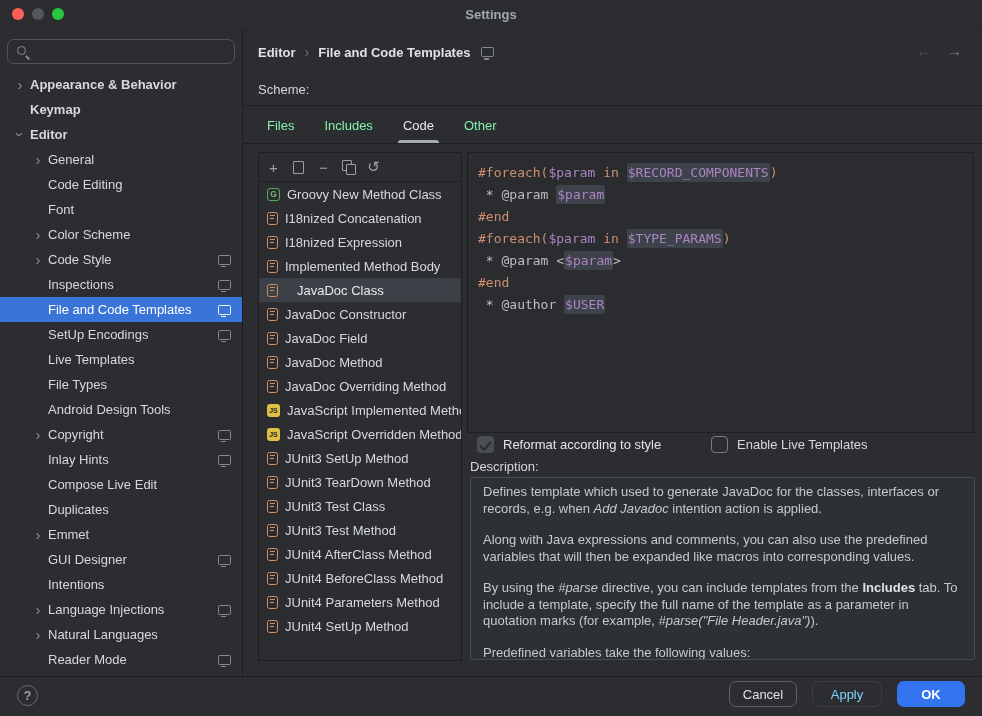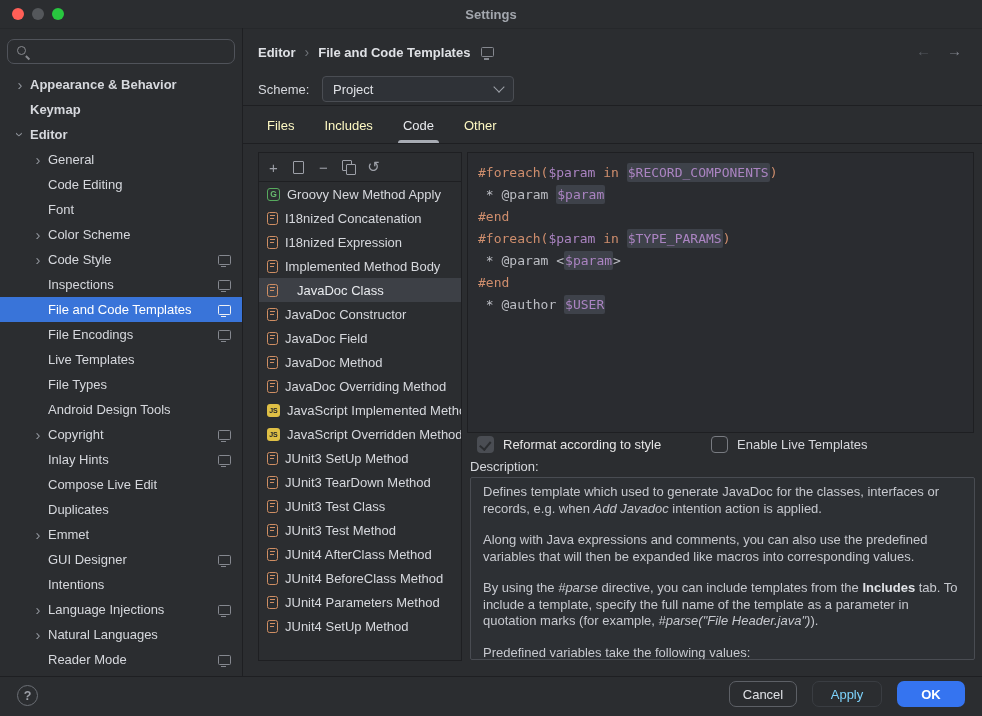--- a/index.html
+++ b/index.html
@@ -49,21 +49,21 @@
   .scheme-select{position:absolute;left:322px;top:76px;width:192px;height:26px;background:#2f3237;border:1px solid #4a4d53;border-radius:4px;display:flex;align-items:center;padding:0 10px;box-sizing:border-box;color:#dfe1e5;}
   .dd-chevron{margin-left:auto;width:7px;height:7px;border-right:1.6px solid #9da0a8;border-bottom:1.6px solid #9da0a8;transform:rotate(45deg);margin-top:-4px;}
 
   .hr{position:absolute;height:1px;background:#1e1f22;}
   #hr-scheme{left:242px;right:0;top:105px;}
   #hr-tabs{left:242px;right:0;top:143px;}
   #hr-footer{left:0;right:0;top:676px;}
 
   
   .tabs{position:absolute;left:265px;top:107px;height:36px;display:flex;gap:26px;}
-  .tab{position:relative;display:flex;align-items:center;color:#fef9c3;padding:0 2px;}
+  .tab{position:relative;display:flex;align-items:center;color:#86efac;padding:0 2px;}
   .tab.active{color:#e8eaee;}
   .tab.active::after{content:'';position:absolute;left:-3px;right:-3px;bottom:0;height:3px;background:#a8acb4;border-radius:3px 3px 0 0;}
 
   
   .tpl-panel{position:absolute;left:258px;top:152px;width:204px;height:509px;border:1px solid #1e1f22;box-sizing:border-box;overflow:hidden;}
   .tpl-toolbar{height:28px;display:flex;align-items:center;border-bottom:1px solid #1e1f22;padding-left:2px;}
   .tool{position:relative;width:25px;height:24px;display:flex;align-items:center;justify-content:center;color:#9da0a8;font-size:15px;}
   .tool.shape-page::before{content:'';width:9px;height:11px;border:1.3px solid #9da0a8;border-radius:1px;}
   .tool.shape-copy::before{content:'';position:absolute;left:6px;top:5px;width:8px;height:9px;border:1.3px solid #9da0a8;border-radius:1px;}
   .tool.shape-copy::after{content:'';position:absolute;left:10px;top:9px;width:8px;height:9px;border:1.3px solid #9da0a8;border-radius:1px;background:#2b2d30;}
@@ -168,21 +168,21 @@
           <span class="lab">Inspections</span>
           <span class="monitor"></span>
         </div>
         <div class="tree-row lvl1 selected">
           <span class="chev"></span>
           <span class="lab">File and Code Templates</span>
           <span class="monitor"></span>
         </div>
         <div class="tree-row lvl1">
           <span class="chev"></span>
-          <span class="lab">File Encodings</span>
+          <span class="lab">SetUp Encodings</span>
           <span class="monitor"></span>
         </div>
         <div class="tree-row lvl1">
           <span class="chev"></span>
           <span class="lab">Live Templates</span>
         </div>
         <div class="tree-row lvl1">
           <span class="chev"></span>
           <span class="lab">File Types</span>
         </div>
@@ -243,24 +243,20 @@
     <span class="crumb-sep">›</span>
     <span>File and Code Templates</span>
     <span class="monitor"></span>
   </div>
   <div class="nav-arrows">
     <span class="back">←</span>
     <span class="fwd">→</span>
   </div>
 
   <span class="scheme-label">Scheme:</span>
-  <div class="scheme-select">
-    <span>Project</span>
-    <span class="dd-chevron"></span>
-  </div>
 
   <div class="hr" id="hr-scheme"></div>
 
   <div class="tabs">
       <div class="tab">Files</div>
       <div class="tab">Includes</div>
       <div class="tab active">Code</div>
       <div class="tab">Other</div>
     </div>
   <div class="hr" id="hr-tabs"></div>
@@ -269,21 +265,21 @@
     <div class="tpl-toolbar">
         <span class="tool">+</span>
         <span class="tool shape-page"></span>
         <span class="tool">−</span>
         <span class="tool shape-copy"></span>
         <span class="tool">↺</span>
       </div>
     <div class="tpl-list">
         <div class="tpl-row">
           <span class="tpl-icon groovy">G</span>
-          <span class="tpl-lab">Groovy New Method Apply</span>
+          <span class="tpl-lab">Groovy New Method Class</span>
         </div>
         <div class="tpl-row">
           <span class="tpl-icon template"></span>
           <span class="tpl-lab">I18nized Concatenation</span>
         </div>
         <div class="tpl-row">
           <span class="tpl-icon template"></span>
           <span class="tpl-lab">I18nized Expression</span>
         </div>
         <div class="tpl-row">

